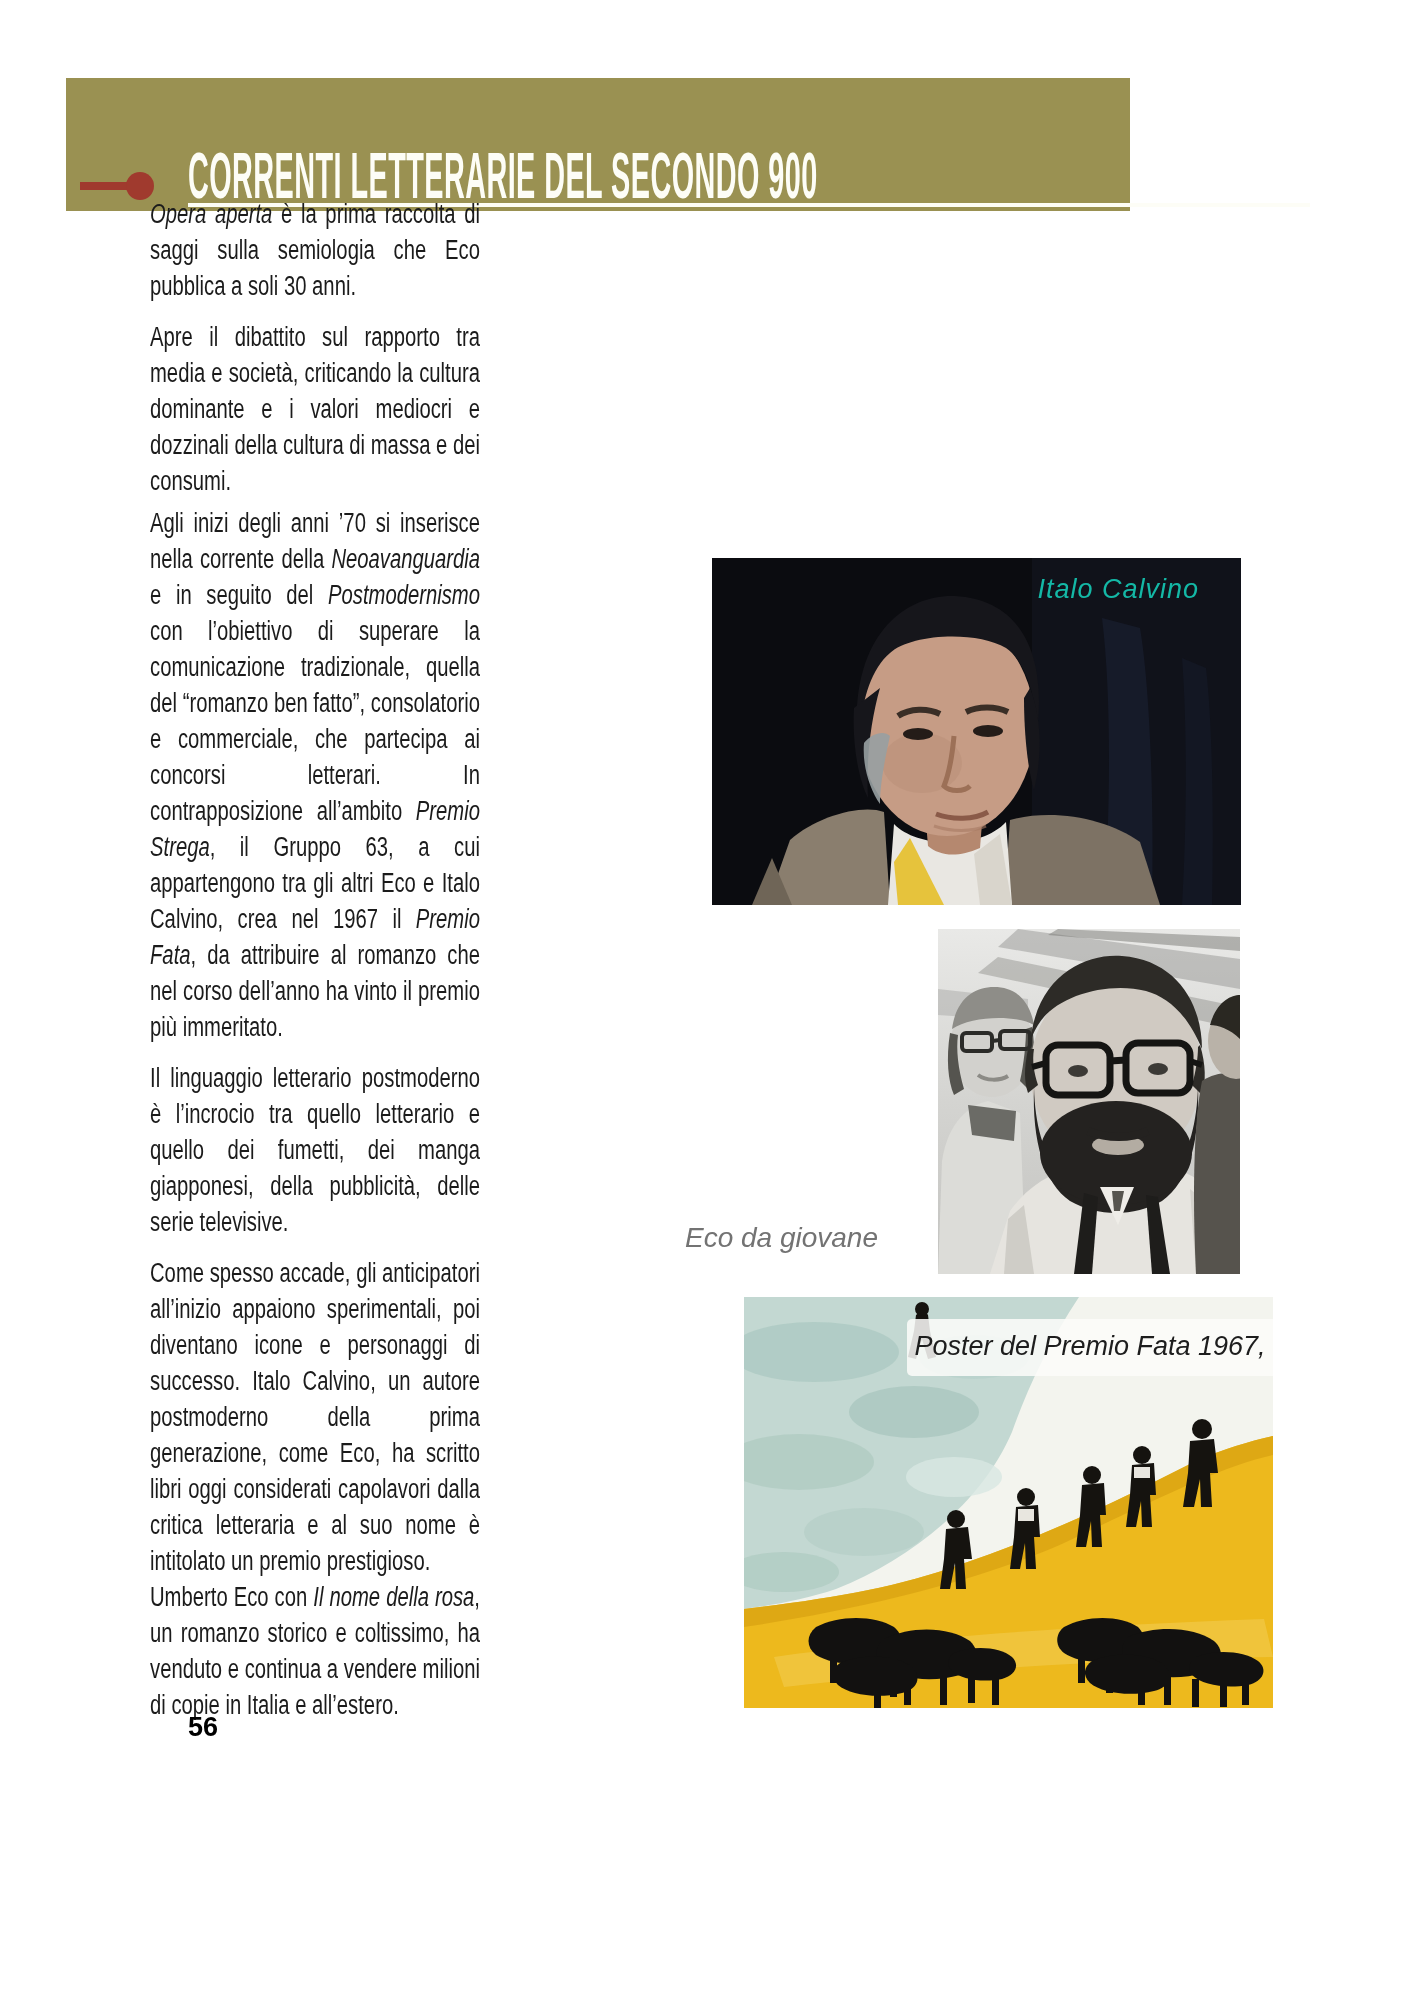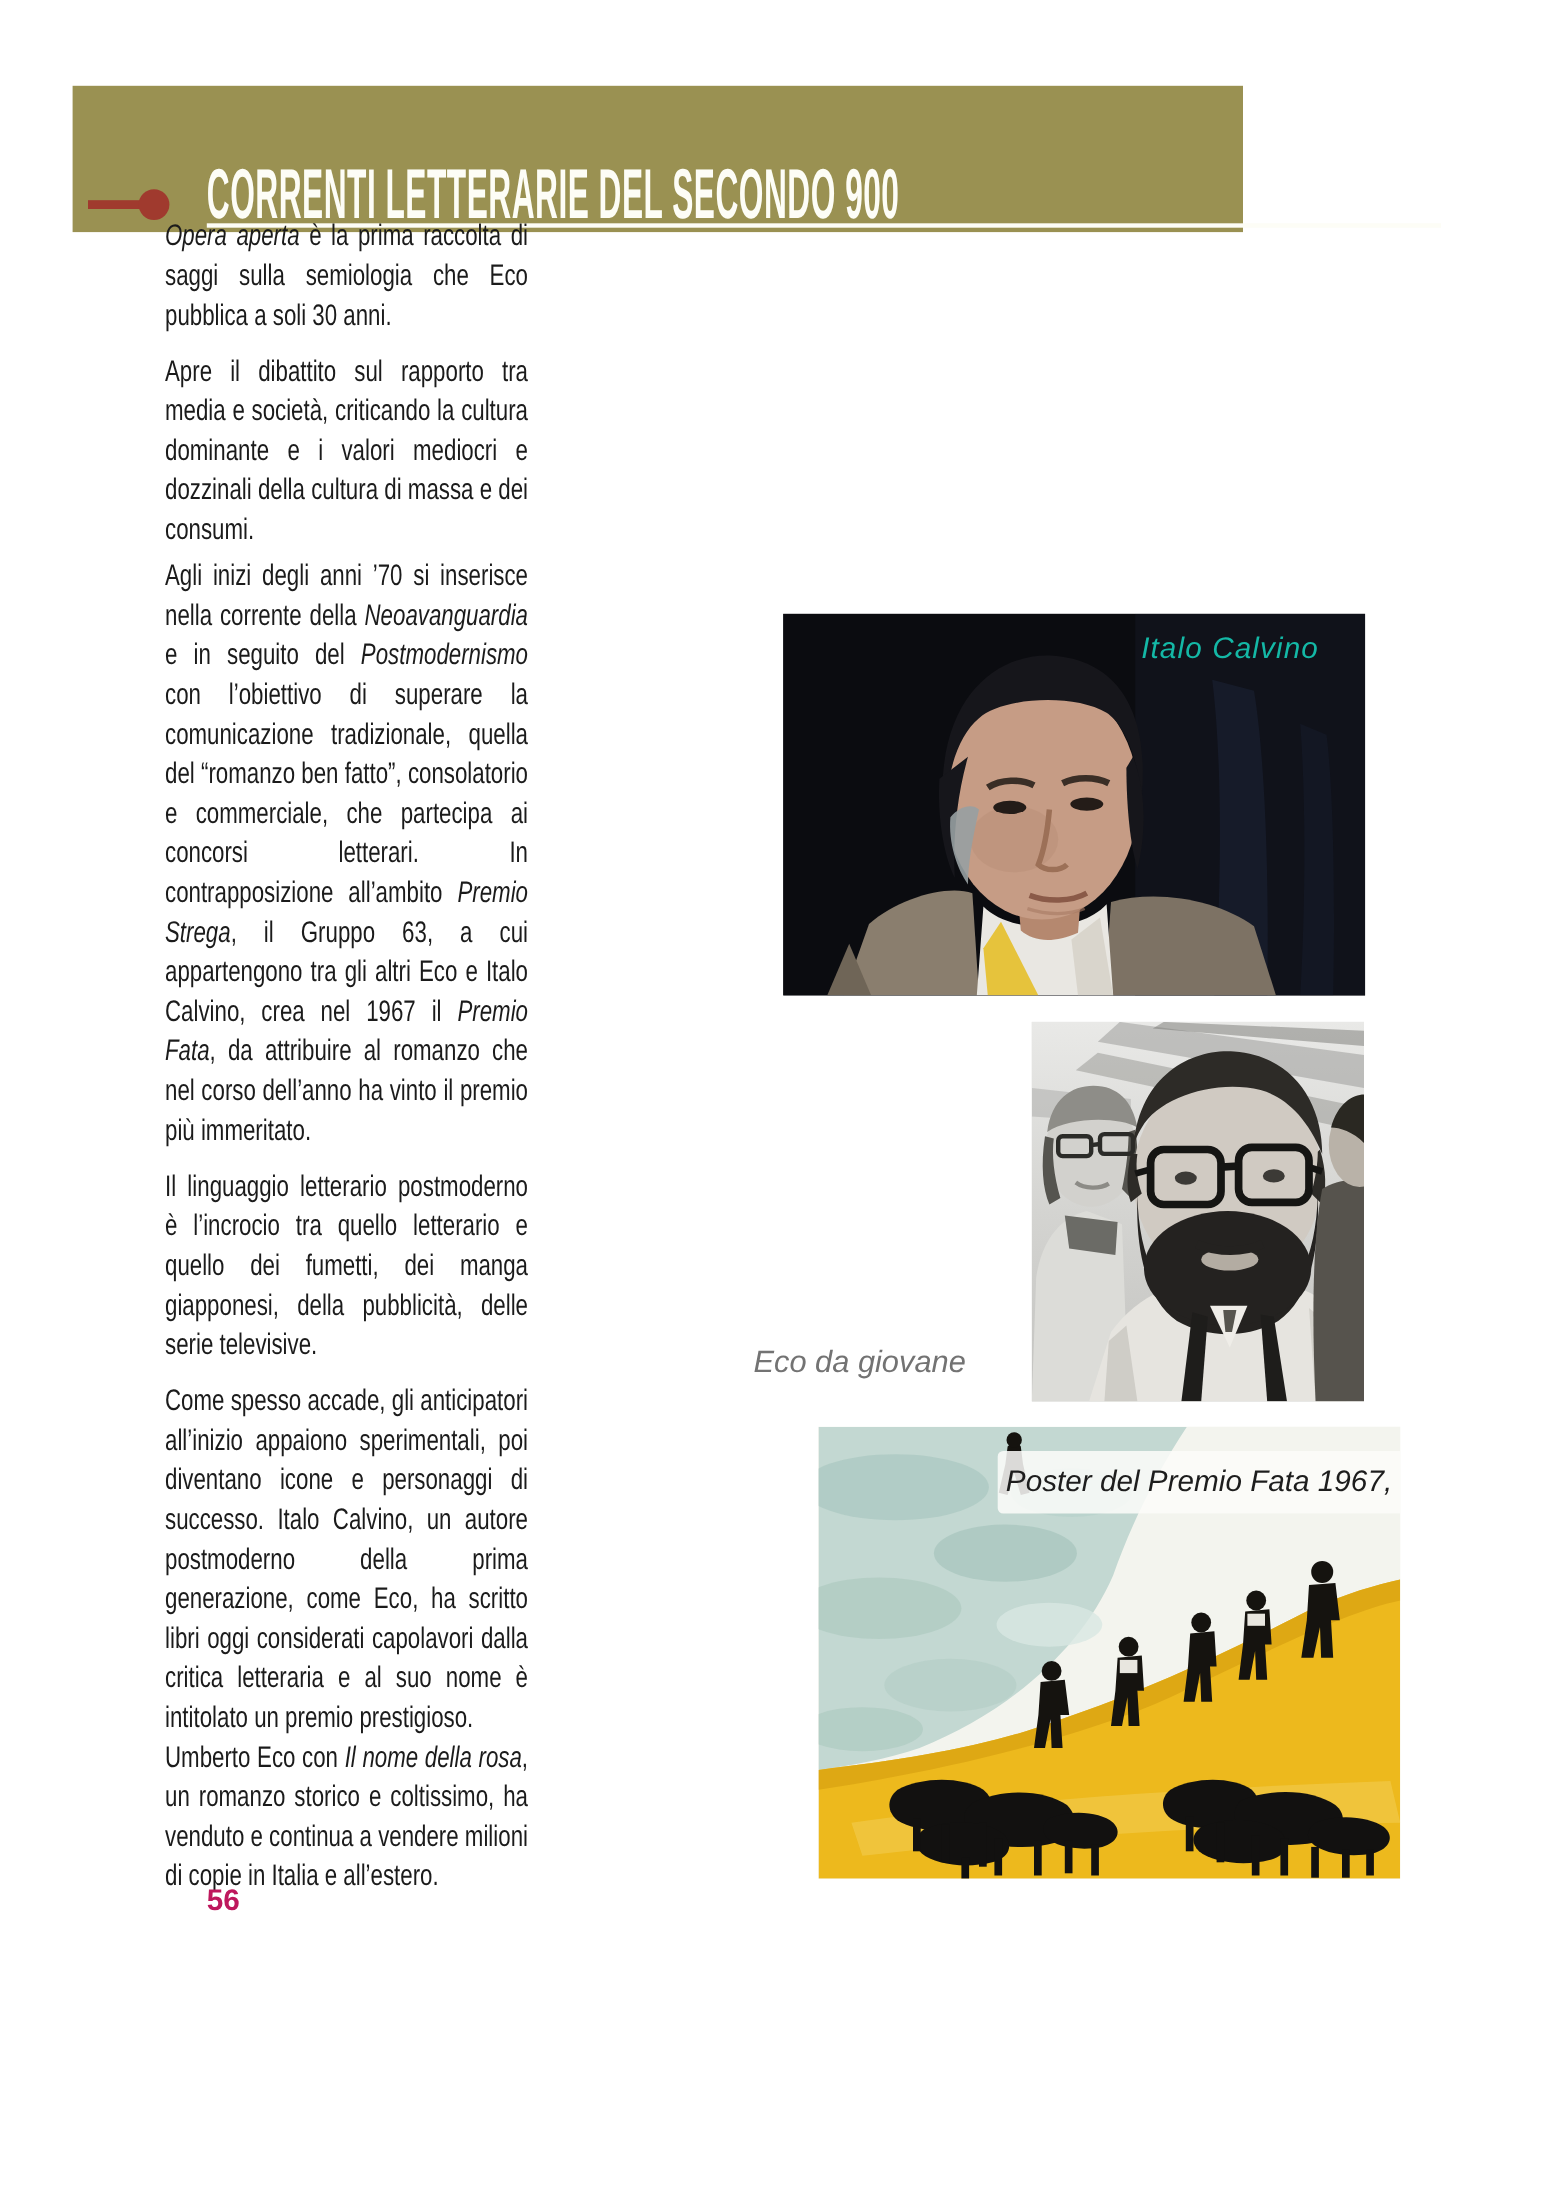--- a/index.html
+++ b/index.html
@@ -49,21 +49,21 @@
     position:absolute;left:560px;top:1222px;width:318px;text-align:right;
     font-style:italic;font-size:28px;color:#737373;
   }
   .fig-poster{left:704px;top:1281px;width:529px;height:411px;background:#f4f4ef;}
   .poster-caption{
     position:absolute;left:163px;top:22px;width:366px;padding:10px 0 12px 0;
     background:rgba(252,252,249,0.86);border-radius:5px 0 0 5px;
     text-align:center;color:#1d1d1d;font-size:27px;line-height:35px;
   }
   .poster-caption .l1{font-style:italic;}
-  .page-number{position:absolute;left:188px;top:1712px;font-size:27px;font-weight:700;color:#be185d;}
+  .page-number{position:absolute;left:188px;top:1712px;font-size:27px;font-weight:700;color:#000000;}
   svg{display:block;}
 </style>
 </head>
 <body>
 
 <div class="page">
 
   <header class="band">
     <div class="accent-line"></div>
     <div class="accent-dot"></div>

